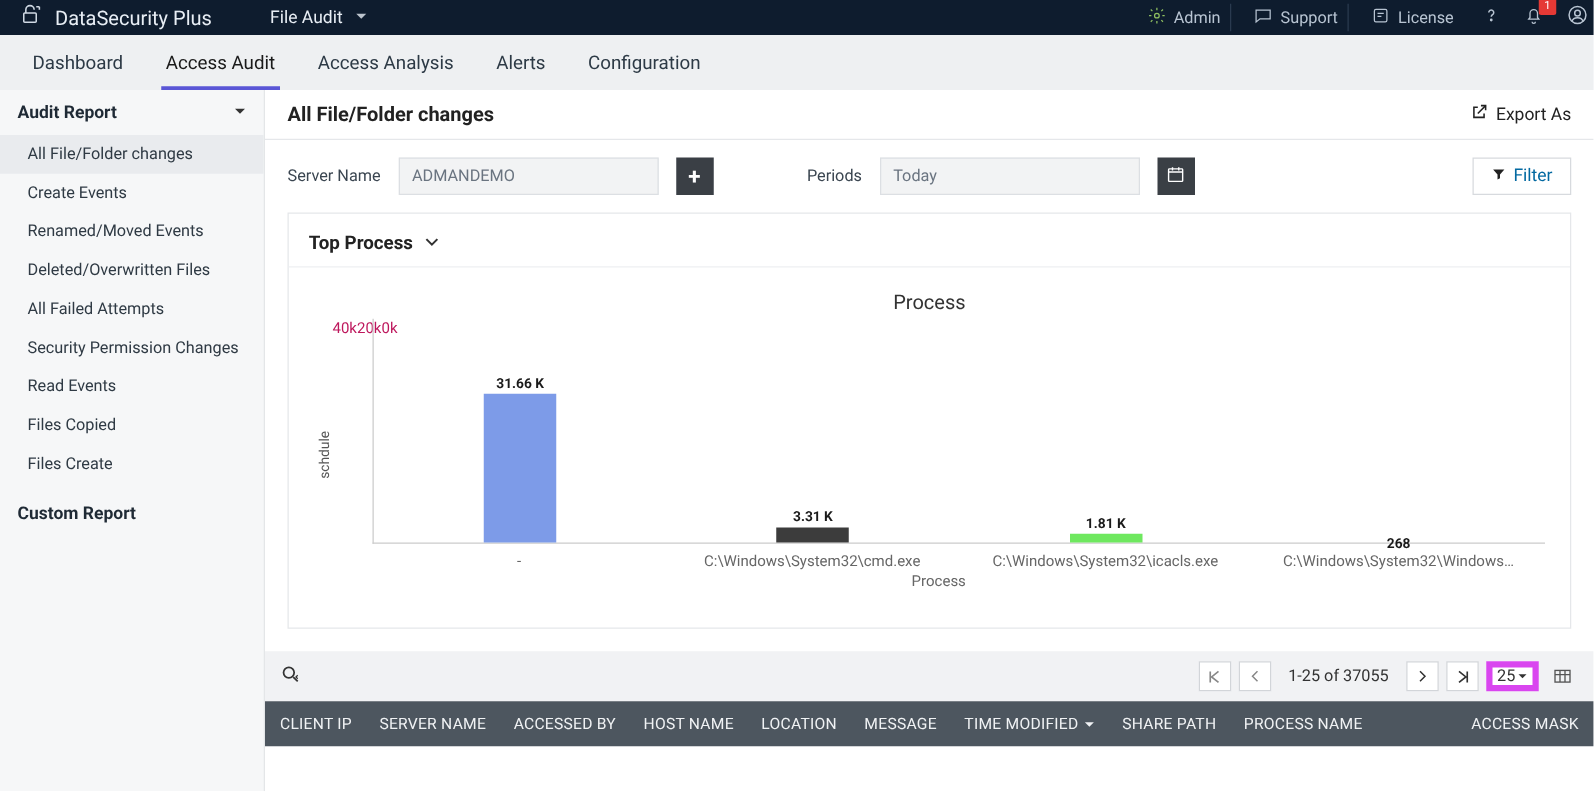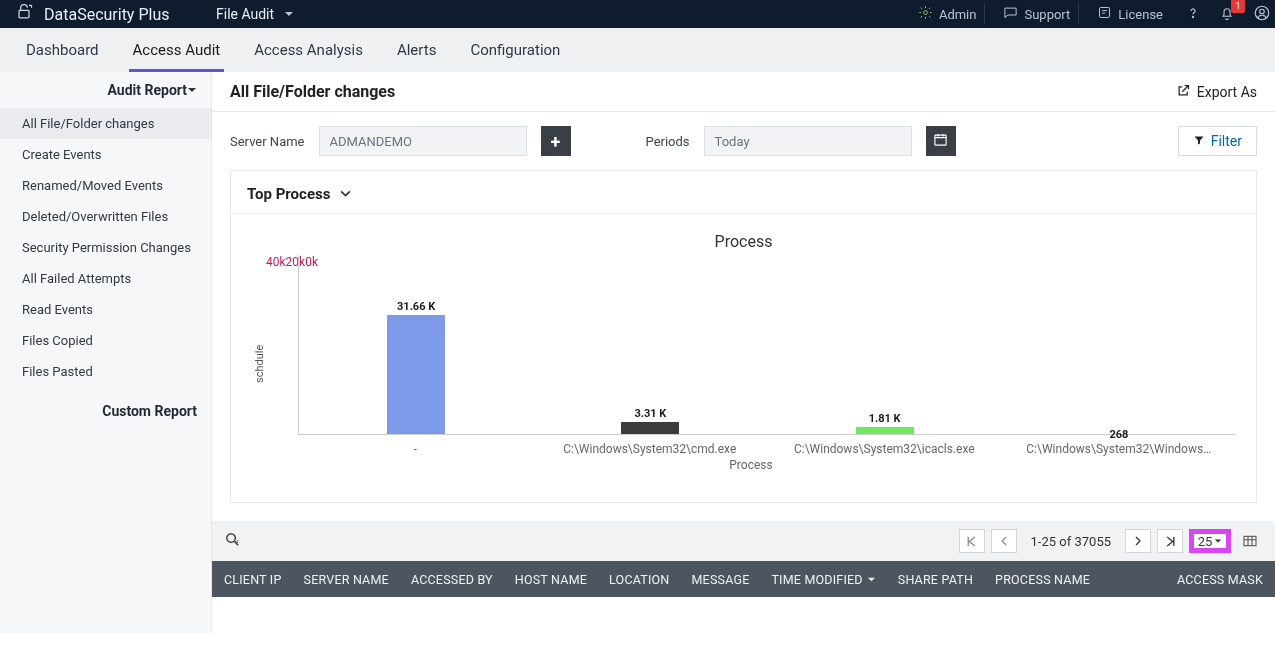--- a/index.html
+++ b/index.html
@@ -18,21 +18,21 @@
 .badge { position: absolute; top: -6px; right: -6px; min-width: 14px; height: 14px; background: #e53935; color: #fff; font-size: 9px; border-radius: 2px; display: flex; align-items: center; justify-content: center; padding: 0 2px; }
 
 
 .tabs { height: 44px; background: #eef0f2; display: flex; align-items: flex-end; padding-left: 22px; gap: 26px; }
 .tab { padding: 12px 4px 10px; font-size: 15px; color: #2d3a46; cursor: pointer; border-bottom: 3px solid transparent; }
 .tab.active { border-bottom-color: #5a56d6; color: #1a1a1a; }
 
 
 .layout { display: flex; height: calc(100vh - 88px); }
 .sidebar { width: 212px; background: #f6f7f8; border-right: 1px solid #e4e6e8; overflow-y: auto; }
-.side-head { height: 36px; display: flex; align-items: center; justify-content: flex-end; padding: 0 14px; font-weight: 700; font-size: 14px; color: #1f2a35; }
+.side-head { height: 36px; display: flex; align-items: center; justify-content: space-between; padding: 0 14px; font-weight: 700; font-size: 14px; color: #1f2a35; gap: 16px; }
 .side-item { padding: 8px 14px 8px 22px; font-size: 13px; color: #2f3a44; cursor: pointer; }
 .side-item.active { background: #e9ebee; }
 
 .main { flex: 1; overflow-y: auto; }
 
 
 .page-head { height: 40px; display: flex; align-items: center; padding: 0 18px; border-bottom: 1px solid #e5e7ea; }
 .page-head h1 { font-size: 16px; font-weight: 700; color: #222; }
 .export { margin-left: auto; display: flex; align-items: center; gap: 6px; font-size: 14px; color: #222; cursor: pointer; }
 
@@ -166,25 +166,25 @@
         <svg width="10" height="10" viewBox="0 0 10 10">
             <path d="M1 3l4 4 4-4" fill="#333"></path>
           </svg>
       </span>
     </div>
     <div id="side-items">
         <div class="side-item active">All File/Folder changes</div>
         <div class="side-item">Create Events</div>
         <div class="side-item">Renamed/Moved Events</div>
         <div class="side-item">Deleted/Overwritten Files</div>
+        <div class="side-item">All Failed Attempts</div>
         <div class="side-item">Security Permission Changes</div>
-        <div class="side-item">All Failed Attempts</div>
         <div class="side-item">Read Events</div>
         <div class="side-item">Files Copied</div>
-        <div class="side-item">Files Pasted</div>
+        <div class="side-item">Files Create</div>
       </div>
     <div class="side-head" style="font-weight:700;margin-top:6px">
       <span>Custom Report</span>
     </div>
   </div>
 
   <div class="main">
     <div class="page-head">
       <h1>All File/Folder changes</h1>
       <div class="export">

